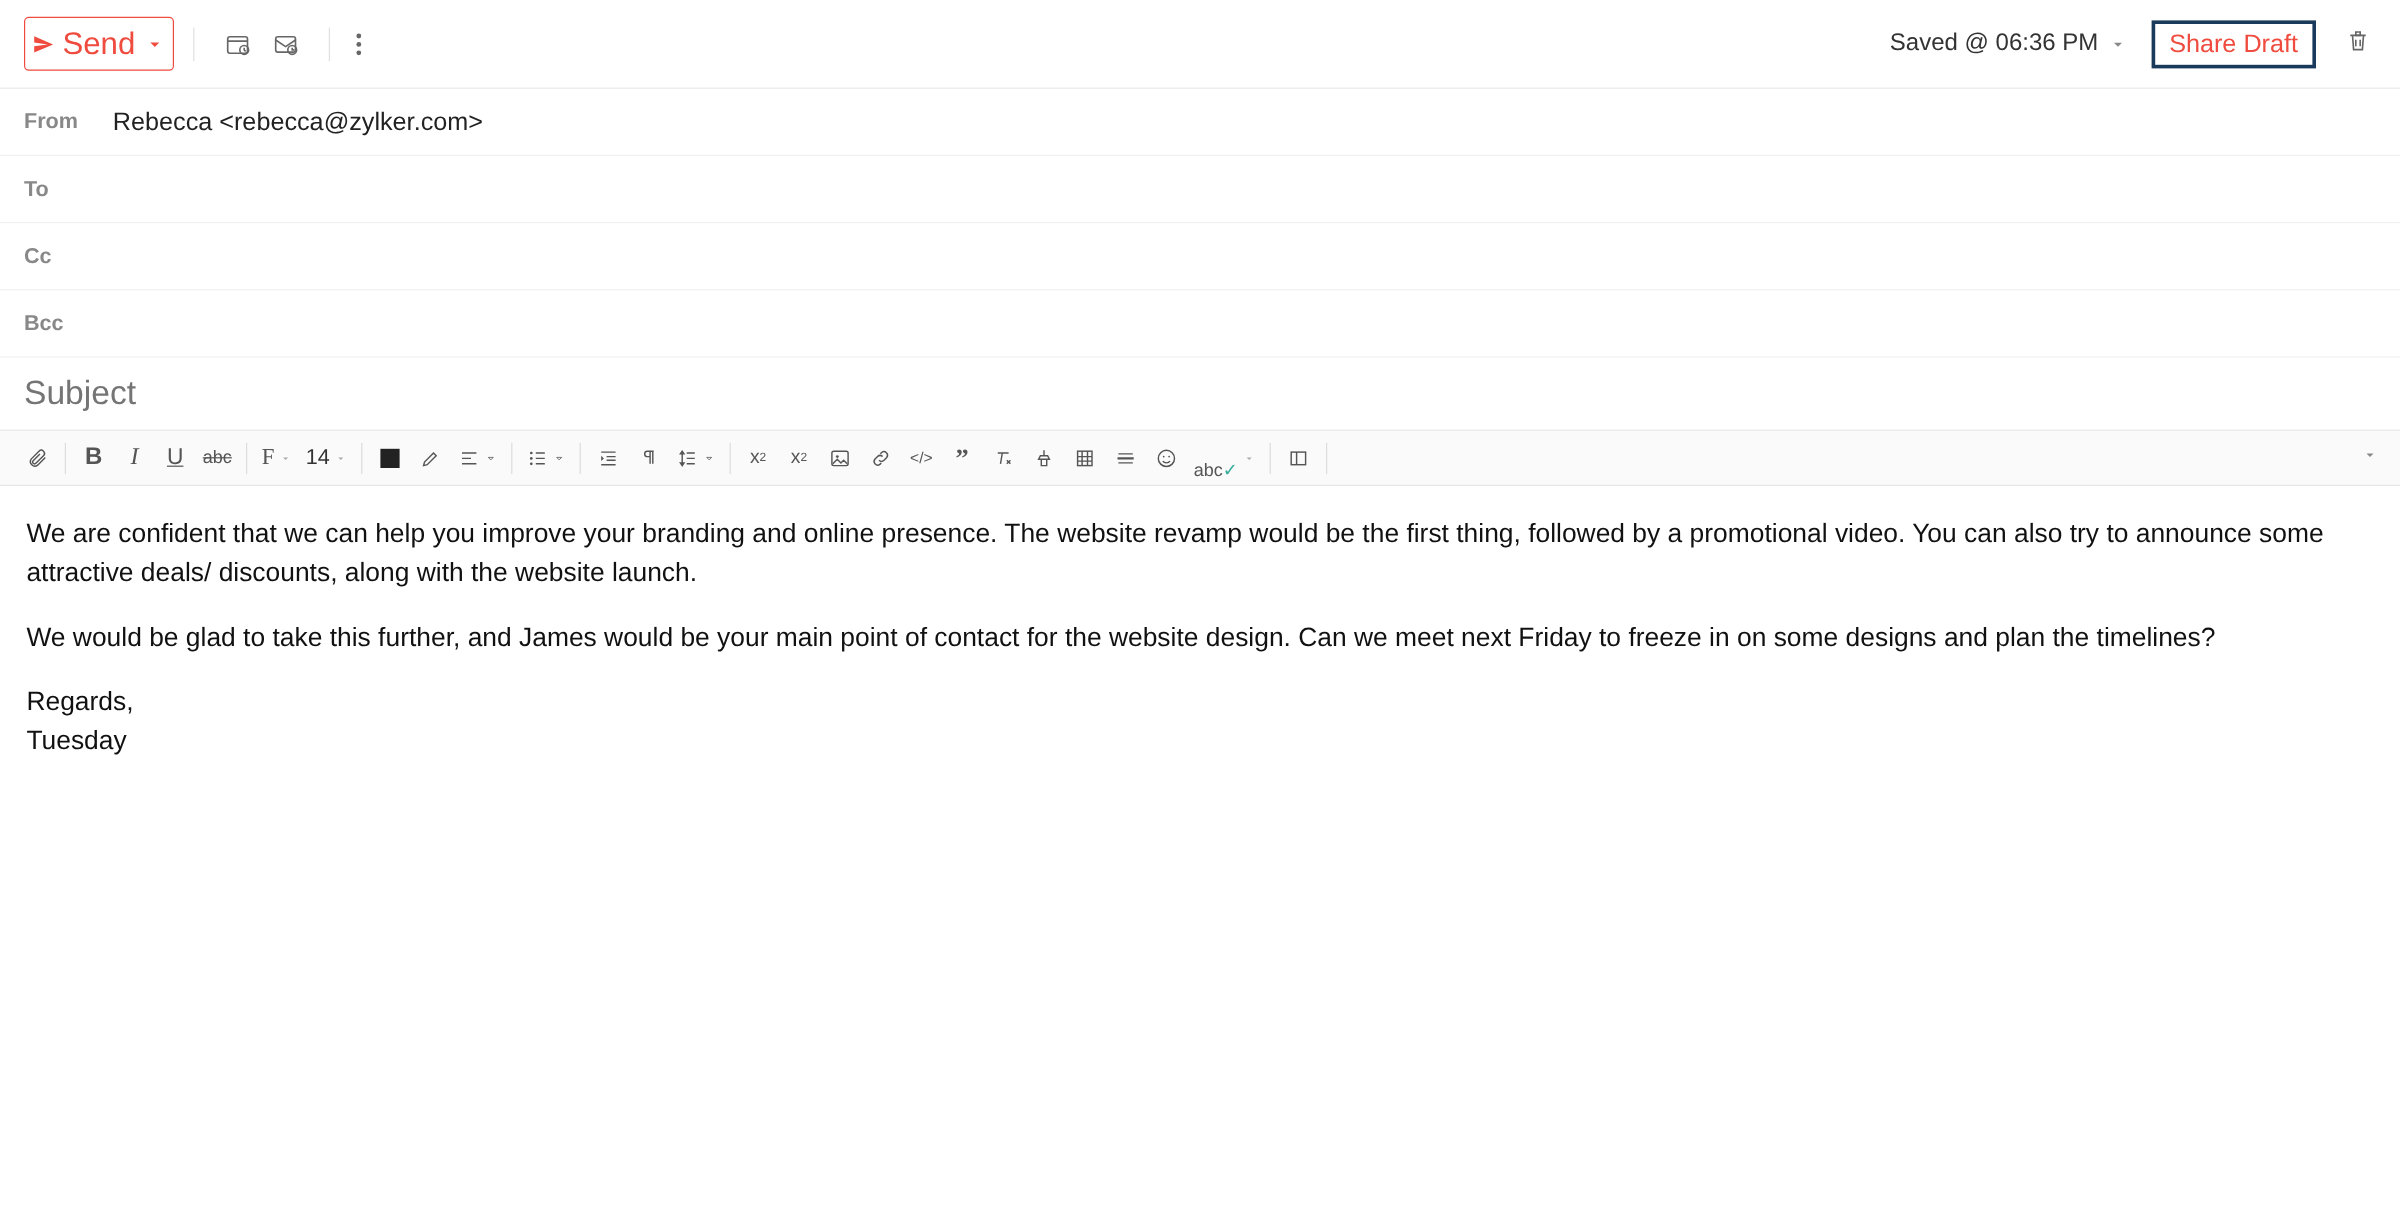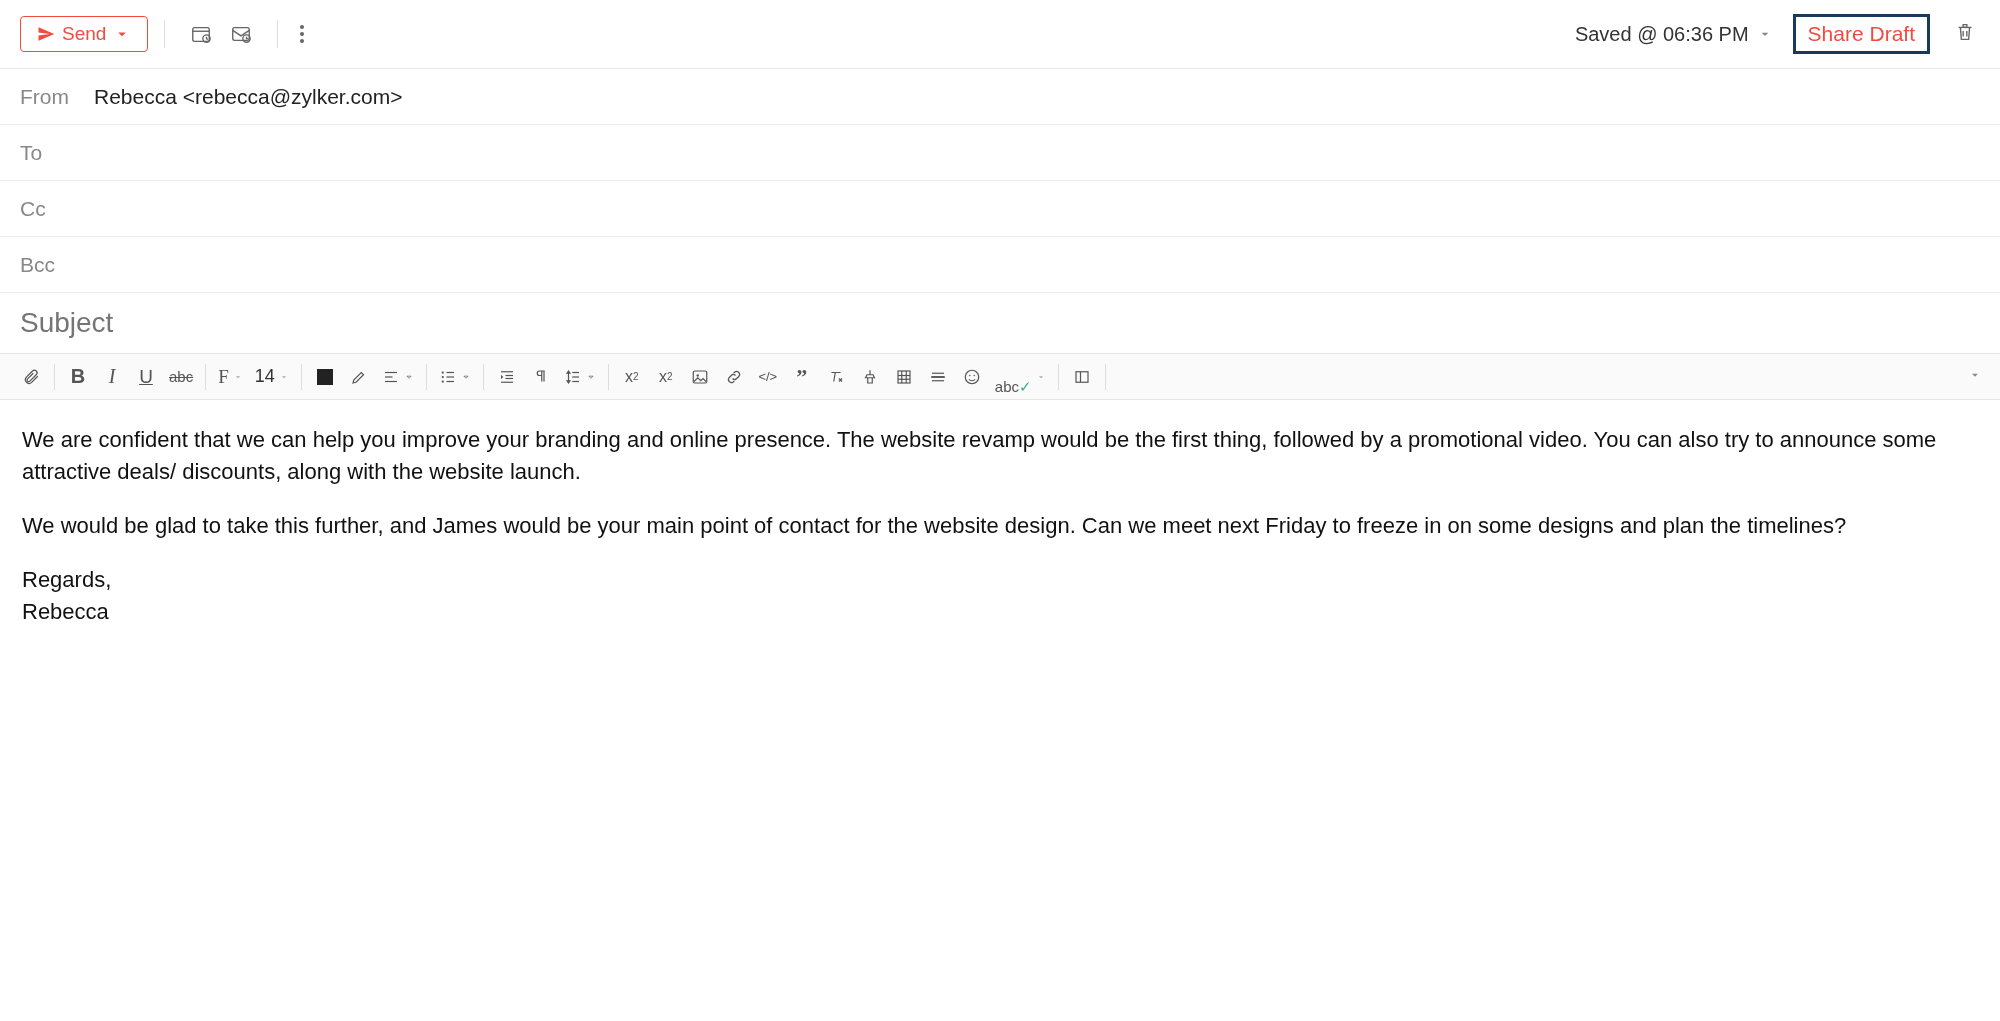--- a/index.html
+++ b/index.html
@@ -13,23 +13,23 @@
   min-height: 66px;
 }
 
 .send-btn {
   display: inline-flex;
   align-items: center;
   gap: 7px;
   border: 1.5px solid #ef4b3e;
   background: #fff;
   color: #ef4b3e;
-  font-size: 19px;
+  font-size: 26px;
   font-weight: 400;
-  padding: 6px 16px;
+  padding: 6px 6px;
   border-radius: 4px;
   cursor: pointer;
   text-align: right;
 }
 .send-btn svg { width: 18px; height: 18px; fill: #ef4b3e; }
 .chev-down { width: 14px; height: 14px; fill: #ef4b3e; }
 
 .tb-divider { width: 1px; height: 28px; background: #e0e0e0; margin: 0 16px; }
 
 .tb-icon {
@@ -64,22 +64,23 @@
 .fields { }
 .field-row {
   display: flex;
   align-items: center;
   padding: 14px 20px;
   border-bottom: 1px solid #f0f0f0;
   min-height: 56px;
 }
 .field-label {
   color: #888;
-  font-size: 21px;
+  font-size: 18px;
   min-width: 70px;
+  font-weight: bold;
 }
 .field-value {
   color: #222;
   font-size: 21px;
   margin-left: 4px;
 }
 .field-input {
   border: none;
   outline: none;
   font-size: 21px;
@@ -397,15 +398,15 @@
         <path d="M7 10l5 5 5-5z"></path>
       </svg>
   </span>
 </div>
 
 <div class="body-area">
   <p>We are confident that we can help you improve your branding and online presence. The website revamp would be the first thing, followed by a promotional video. You can also try to announce some attractive deals/ discounts, along with the website launch.</p>
   <p>We would be glad to take this further, and James would be your main point of contact for the website design. Can we meet next Friday to freeze in on some designs and plan the timelines?</p>
   <p>
     <span>Regards,</span><br>
-    <span>Rebecca</span>
+    <span>Tuesday</span>
   </p>
 </div>
 
 </body></html>

